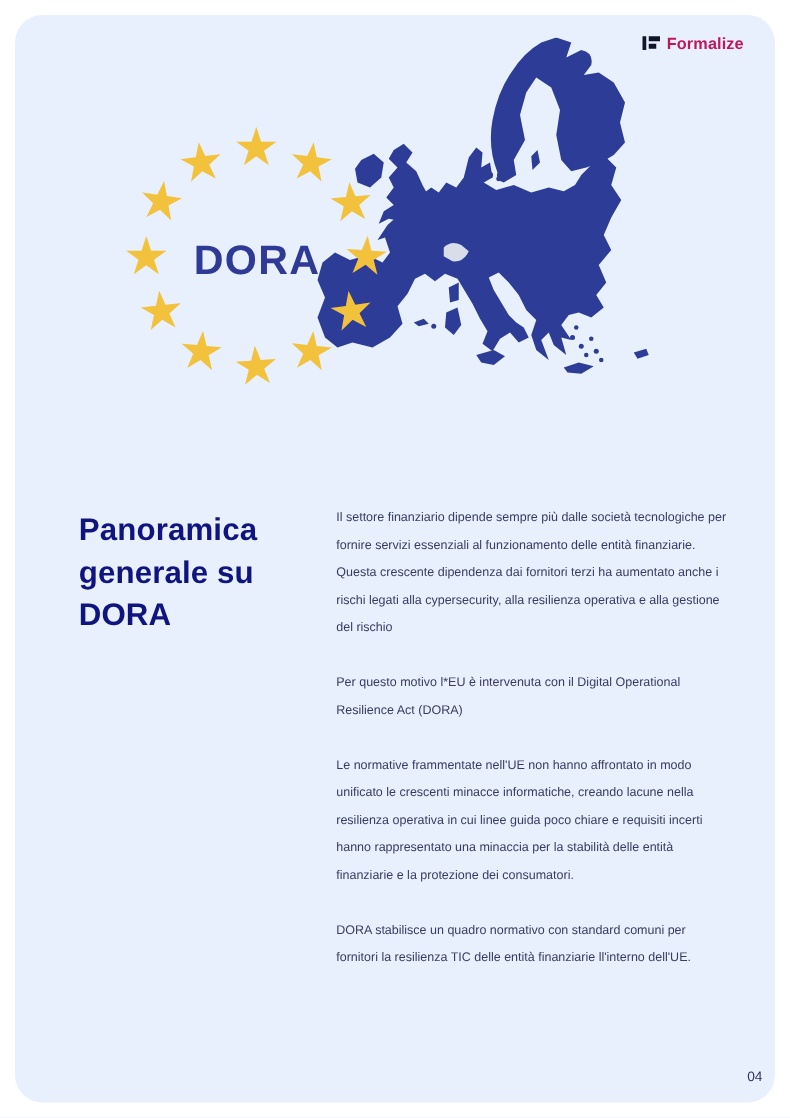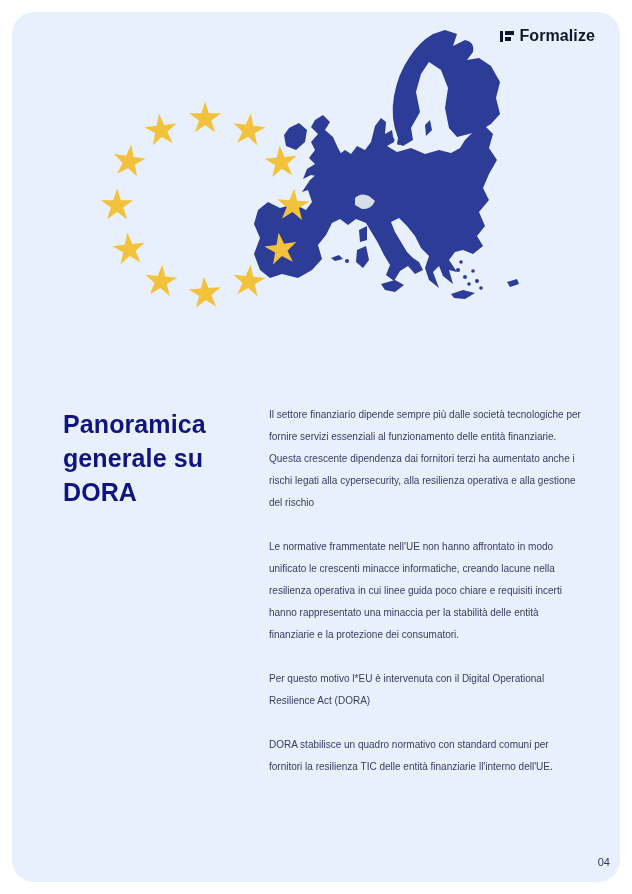--- a/index.html
+++ b/index.html
@@ -9,21 +9,21 @@
   }
   .card{
     position:absolute;inset:12px;background:#E8F0FD;border-radius:22px;overflow:hidden;
   }
   
   .logo{position:absolute;top:15px;right:25px;display:flex;align-items:center;gap:5px;}
   .logo-icon{position:relative;width:14px;height:11px;}
   .logo-icon .bar-v{position:absolute;left:0;top:0;width:3px;height:11px;background:#10152B;}
   .logo-icon .bar-h1{position:absolute;left:5px;top:0;width:9px;height:4px;background:#10152B;}
   .logo-icon .bar-h2{position:absolute;left:5px;top:6px;width:6px;height:4px;background:#10152B;}
-  .logo-text{font-size:16px;font-weight:700;color:#0f172a;letter-spacing:.1px;}
+  .logo-text{font-size:13px;font-weight:700;color:#be185d;letter-spacing:.1px;}
   
   .map-svg{position:absolute;left:241px;top:18px;width:270px;height:280px;z-index:1;}
   .map-svg path.land{fill:#2D3C96;}
   .map-svg path.cutout{fill:#D7DEEA;}
   .map-svg circle{fill:#2D3C96;}
   .star{
     position:absolute;width:42px;height:42px;line-height:42px;text-align:center;
     font-size:42px;color:#F3C23C;z-index:2;user-select:none;
   }
   .star::before{content:"\2605";}
@@ -106,26 +106,27 @@
   <span class="star s4"></span>
   <span class="star s5"></span>
   <span class="star s6"></span>
   <span class="star s7"></span>
   <span class="star s8"></span>
   <span class="star s9"></span>
   <span class="star s10"></span>
   <span class="star s11"></span>
   <span class="star s12"></span>
 
+  <div class="emblem-label">DORA</div>
 
   <div class="content">
     <h1 class="heading">Panoramica generale su DORA</h1>
     <div class="bodycol">
       <p>Il settore finanziario dipende sempre più dalle società tecnologiche per fornire servizi essenziali al funzionamento delle entità finanziarie. Questa crescente dipendenza dai fornitori terzi ha aumentato anche i rischi legati alla cypersecurity, alla resilienza operativa e alla gestione del rischio</p>
+      <p>Per questo motivo l*EU è intervenuta con il Digital Operational Resilience Act (DORA)</p>
       <p>Le normative frammentate nell'UE non hanno affrontato in modo unificato le crescenti minacce informatiche, creando lacune nella resilienza operativa in cui linee guida poco chiare e requisiti incerti hanno rappresentato una minaccia per la stabilità delle entità finanziarie e la protezione dei consumatori.</p>
-      <p>Per questo motivo l*EU è intervenuta con il Digital Operational Resilience Act (DORA)</p>
       <p>DORA stabilisce un quadro normativo con standard comuni per fornitori la resilienza TIC delle entità finanziarie ll'interno dell'UE.</p>
     </div>
   </div>
 
   <div class="page-num">04</div>
 
 </div>
 
 </body></html>

